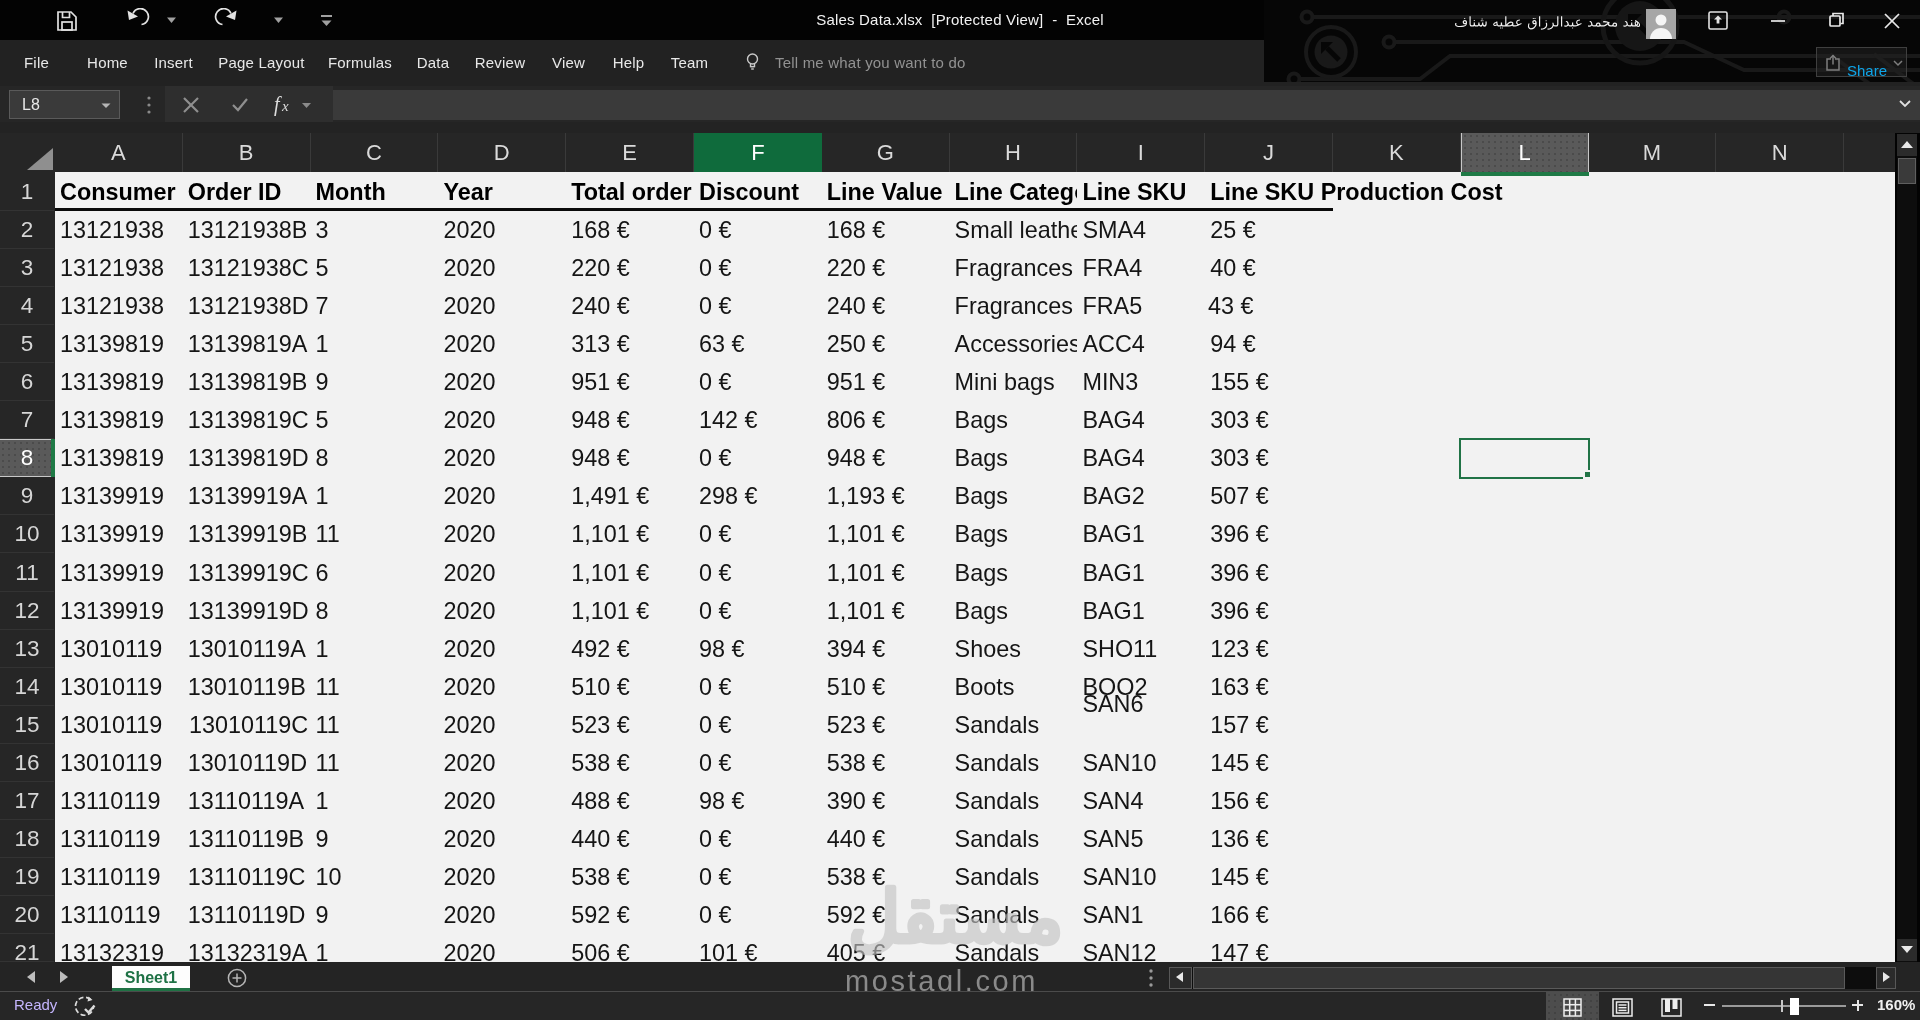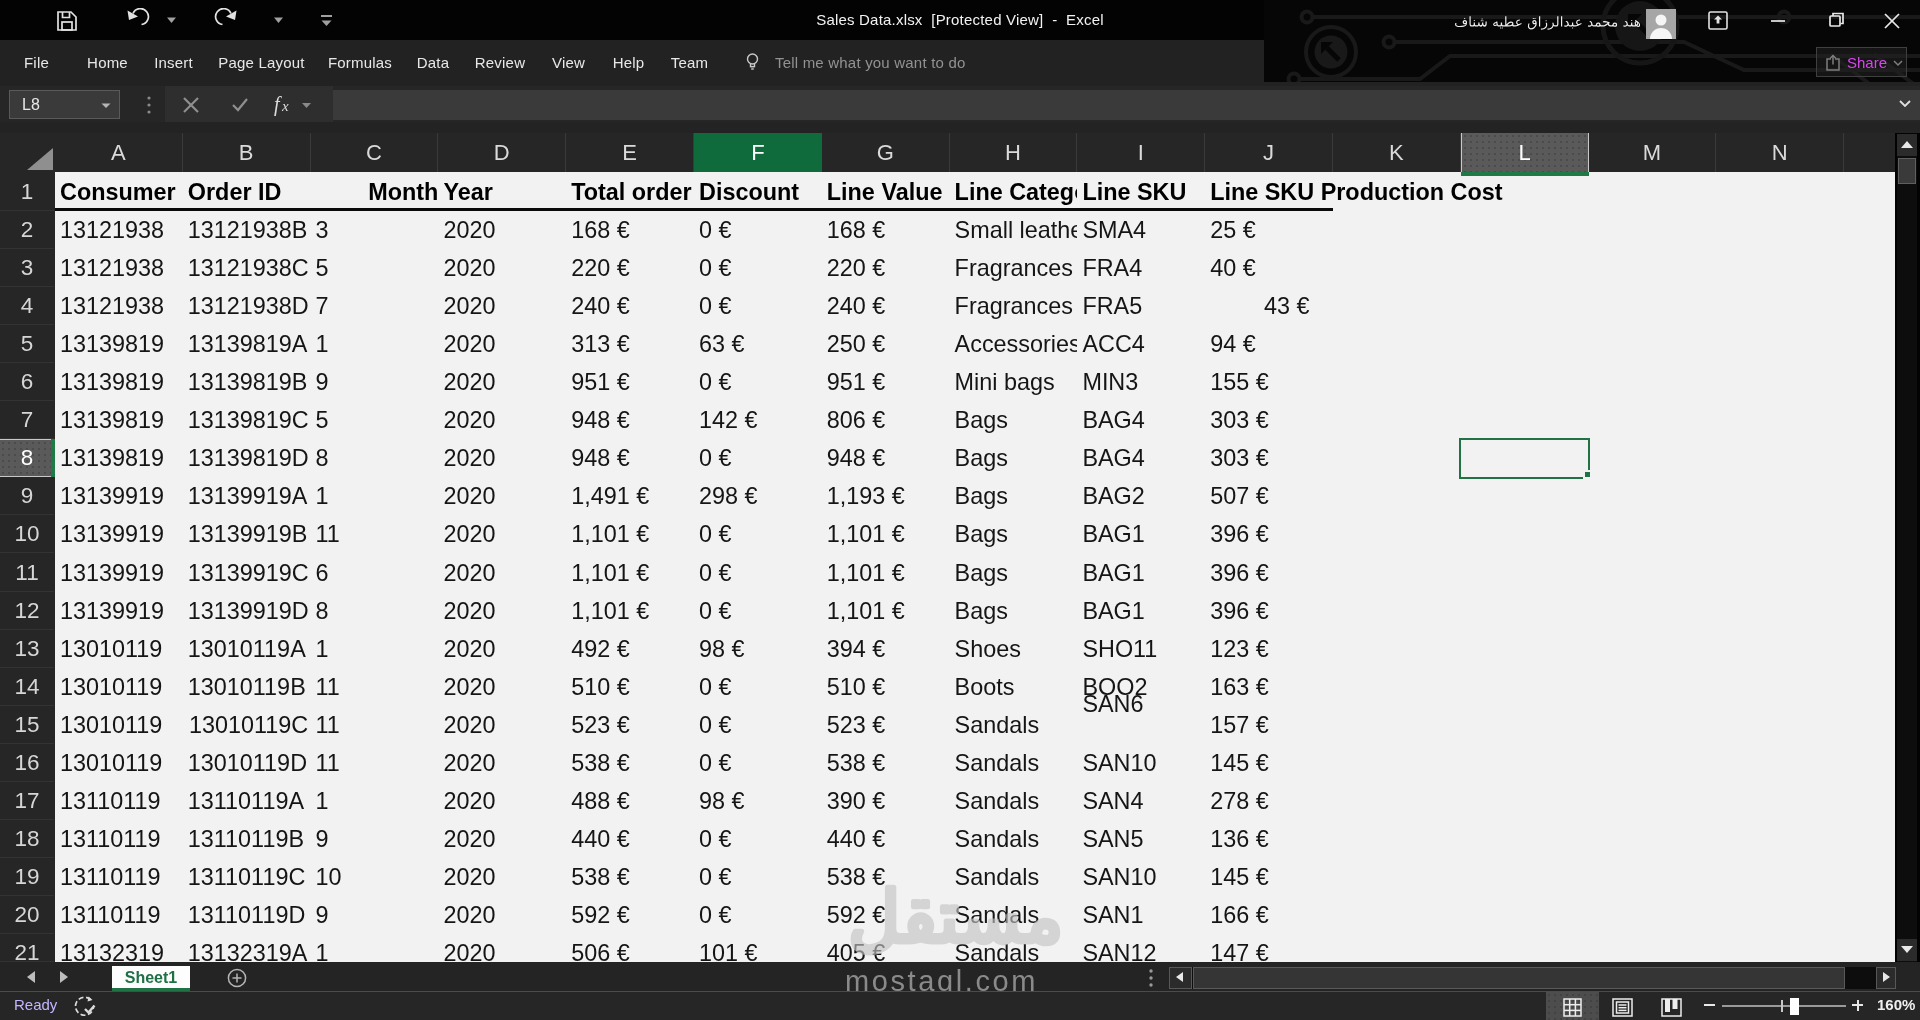--- a/index.html
+++ b/index.html
@@ -109,21 +109,21 @@
   </svg>
 <div class="ab" style="left:775px;top:40px;height:46px;line-height:46px;color:#929292;font-size:15px;letter-spacing:.2px">Tell me what you want to do</div>
 <div class="ab" style="left:1816px;top:47px;width:91px;height:30px;border:1px solid #3f3f3f;background:rgba(34,34,34,.55)">
 <svg class="ab" style="left:7px;top:6px" width="18" height="18" viewBox="0 0 18 18">
 <g stroke="#7e7e7e" stroke-width="1.5" fill="none">
 <path d="M7 5 h-4 v11 h12 v-11 h-4"></path>
         <path d="M9 1.5 v9"></path>
         <path d="M6 4.5 l3 -3 l3 3"></path>
 </g>
     </svg>
-<div class="ab" style="left:30px;top:0;height:30px;line-height:29px;color:#d946ef;font-size:15px">Share</div>
+<div class="ab" style="left:30px;top:8px;height:30px;line-height:29px;color:#0ea5e9;font-size:15px">Share</div>
 <svg class="ab" style="left:76px;top:12px" width="10" height="7" viewBox="0 0 10 7">
       <path d="M1 1 l4 4 l4 -4" stroke="#7e7e7e" stroke-width="1.5" fill="none"></path>
     </svg>
 </div>
 <div class="ab" style="left:0;top:86px;width:1920px;height:36px;background:#262626"></div>
 <div class="ab" style="left:9px;top:90px;width:111px;height:29px;background:#3a3a3a;border:1px solid #5a5a5a;color:#e8e8e8;font-size:16px;line-height:28px;padding-left:12px">L8</div>
 <svg class="ab" style="left:100px;top:102px" width="12" height="8" viewBox="0 0 12 8">
     <path d="M1.5 1.5 l4.5 4.5 l4.5 -4.5 z" fill="#b5b5b5"></path>
   </svg>
 <svg class="ab" style="left:145px;top:95px" width="8" height="20" viewBox="0 0 8 20">
@@ -184,21 +184,21 @@
 <div class="rh" style="top:667.65px;height:38px">14</div>
 <div class="rh" style="top:705.6999999999999px;height:38px">15</div>
 <div class="rh" style="top:743.75px;height:38px">16</div>
 <div class="rh" style="top:781.8px;height:38px">17</div>
 <div class="rh" style="top:819.8499999999999px;height:38px">18</div>
 <div class="rh" style="top:857.9px;height:38px">19</div>
 <div class="rh" style="top:895.9499999999999px;height:38px">20</div>
 <div class="rh" style="top:934.0px;height:28px">21</div>
 <div class="c cb" style="left:55.0px;top:173.0px;width:127.8px;">Consumer</div>
 <div class="c cb" style="left:182.8px;top:173.0px;width:127.8px;">Order ID</div>
-<div class="c cb" style="left:310.6px;top:173.0px;width:127.8px;text-align:right;">Month</div>
+<div class="c cb" style="left:310.6px;top:173.0px;width:127.8px;">Month</div>
 <div class="c cb" style="left:438.4px;top:173.0px;width:127.8px;">Year</div>
 <div class="c cb" style="left:566.2px;top:173.0px;width:127.8px;">Total order value</div>
 <div class="c cb" style="left:694.0px;top:173.0px;width:127.8px;">Discount</div>
 <div class="c cb" style="left:821.8px;top:173.0px;width:127.8px;">Line Value</div>
 <div class="c cb" style="left:949.6px;top:173.0px;width:127.8px;">Line Category</div>
 <div class="c cb" style="left:1077.4px;top:173.0px;width:127.8px;">Line SKU</div>
 <div class="c cb" style="left:1205.2px;top:173.0px;width:400px;overflow:visible;">Line SKU Production Cost</div>
 <div class="ab" style="left:55px;top:207.5px;width:1278.0px;height:3.5px;background:#0a0a0a"></div>
 <div class="c" style="left:55.0px;top:211.05px;width:127.8px;height:38px">13121938</div>
 <div class="c" style="left:182.8px;top:211.05px;width:127.8px;height:38px">13121938B</div>
@@ -222,21 +222,21 @@
 <div class="c" style="left:1205.2px;top:249.1px;width:127.8px;height:38px">40 €</div>
 <div class="c" style="left:55.0px;top:287.15px;width:127.8px;height:38px">13121938</div>
 <div class="c" style="left:182.8px;top:287.15px;width:127.8px;height:38px">13121938D</div>
 <div class="c" style="left:310.6px;top:287.15px;width:127.8px;height:38px">7</div>
 <div class="c" style="left:438.4px;top:287.15px;width:127.8px;height:38px">2020</div>
 <div class="c" style="left:566.2px;top:287.15px;width:127.8px;height:38px">240 €</div>
 <div class="c" style="left:694.0px;top:287.15px;width:127.8px;height:38px">0 €</div>
 <div class="c" style="left:821.8px;top:287.15px;width:127.8px;height:38px">240 €</div>
 <div class="c" style="left:949.6px;top:287.15px;width:127.8px;height:38px">Fragrances</div>
 <div class="c" style="left:1077.4px;top:287.15px;width:127.8px;height:38px">FRA5</div>
-<div class="c" style="left:1259px;top:287.15px;width:127.8px;height:38px">43 €</div>
+<div class="c" style="left:1203px;top:287.15px;width:127.8px;height:38px">43 €</div>
 <div class="c" style="left:55.0px;top:325.2px;width:127.8px;height:38px">13139819</div>
 <div class="c" style="left:182.8px;top:325.2px;width:127.8px;height:38px">13139819A</div>
 <div class="c" style="left:310.6px;top:325.2px;width:127.8px;height:38px">1</div>
 <div class="c" style="left:438.4px;top:325.2px;width:127.8px;height:38px">2020</div>
 <div class="c" style="left:566.2px;top:325.2px;width:127.8px;height:38px">313 €</div>
 <div class="c" style="left:694.0px;top:325.2px;width:127.8px;height:38px">63 €</div>
 <div class="c" style="left:821.8px;top:325.2px;width:127.8px;height:38px">250 €</div>
 <div class="c" style="left:949.6px;top:325.2px;width:127.8px;height:38px">Accessories</div>
 <div class="c" style="left:1077.4px;top:325.2px;width:127.8px;height:38px">ACC4</div>
 <div class="c" style="left:1205.2px;top:325.2px;width:127.8px;height:38px">94 €</div>
@@ -352,21 +352,21 @@
 <div class="c" style="left:1205.2px;top:743.75px;width:127.8px;height:38px">145 €</div>
 <div class="c" style="left:55.0px;top:781.8px;width:127.8px;height:38px">13110119</div>
 <div class="c" style="left:182.8px;top:781.8px;width:127.8px;height:38px">13110119A</div>
 <div class="c" style="left:310.6px;top:781.8px;width:127.8px;height:38px">1</div>
 <div class="c" style="left:438.4px;top:781.8px;width:127.8px;height:38px">2020</div>
 <div class="c" style="left:566.2px;top:781.8px;width:127.8px;height:38px">488 €</div>
 <div class="c" style="left:694.0px;top:781.8px;width:127.8px;height:38px">98 €</div>
 <div class="c" style="left:821.8px;top:781.8px;width:127.8px;height:38px">390 €</div>
 <div class="c" style="left:949.6px;top:781.8px;width:127.8px;height:38px">Sandals</div>
 <div class="c" style="left:1077.4px;top:781.8px;width:127.8px;height:38px">SAN4</div>
-<div class="c" style="left:1205.2px;top:781.8px;width:127.8px;height:38px">278 €</div>
+<div class="c" style="left:1205.2px;top:781.8px;width:127.8px;height:38px">156 €</div>
 <div class="c" style="left:55.0px;top:819.8499999999999px;width:127.8px;height:38px">13110119</div>
 <div class="c" style="left:182.8px;top:819.8499999999999px;width:127.8px;height:38px">13110119B</div>
 <div class="c" style="left:310.6px;top:819.8499999999999px;width:127.8px;height:38px">9</div>
 <div class="c" style="left:438.4px;top:819.8499999999999px;width:127.8px;height:38px">2020</div>
 <div class="c" style="left:566.2px;top:819.8499999999999px;width:127.8px;height:38px">440 €</div>
 <div class="c" style="left:694.0px;top:819.8499999999999px;width:127.8px;height:38px">0 €</div>
 <div class="c" style="left:821.8px;top:819.8499999999999px;width:127.8px;height:38px">440 €</div>
 <div class="c" style="left:949.6px;top:819.8499999999999px;width:127.8px;height:38px">Sandals</div>
 <div class="c" style="left:1077.4px;top:819.8499999999999px;width:127.8px;height:38px">SAN5</div>
 <div class="c" style="left:1205.2px;top:819.8499999999999px;width:127.8px;height:38px">136 €</div>

